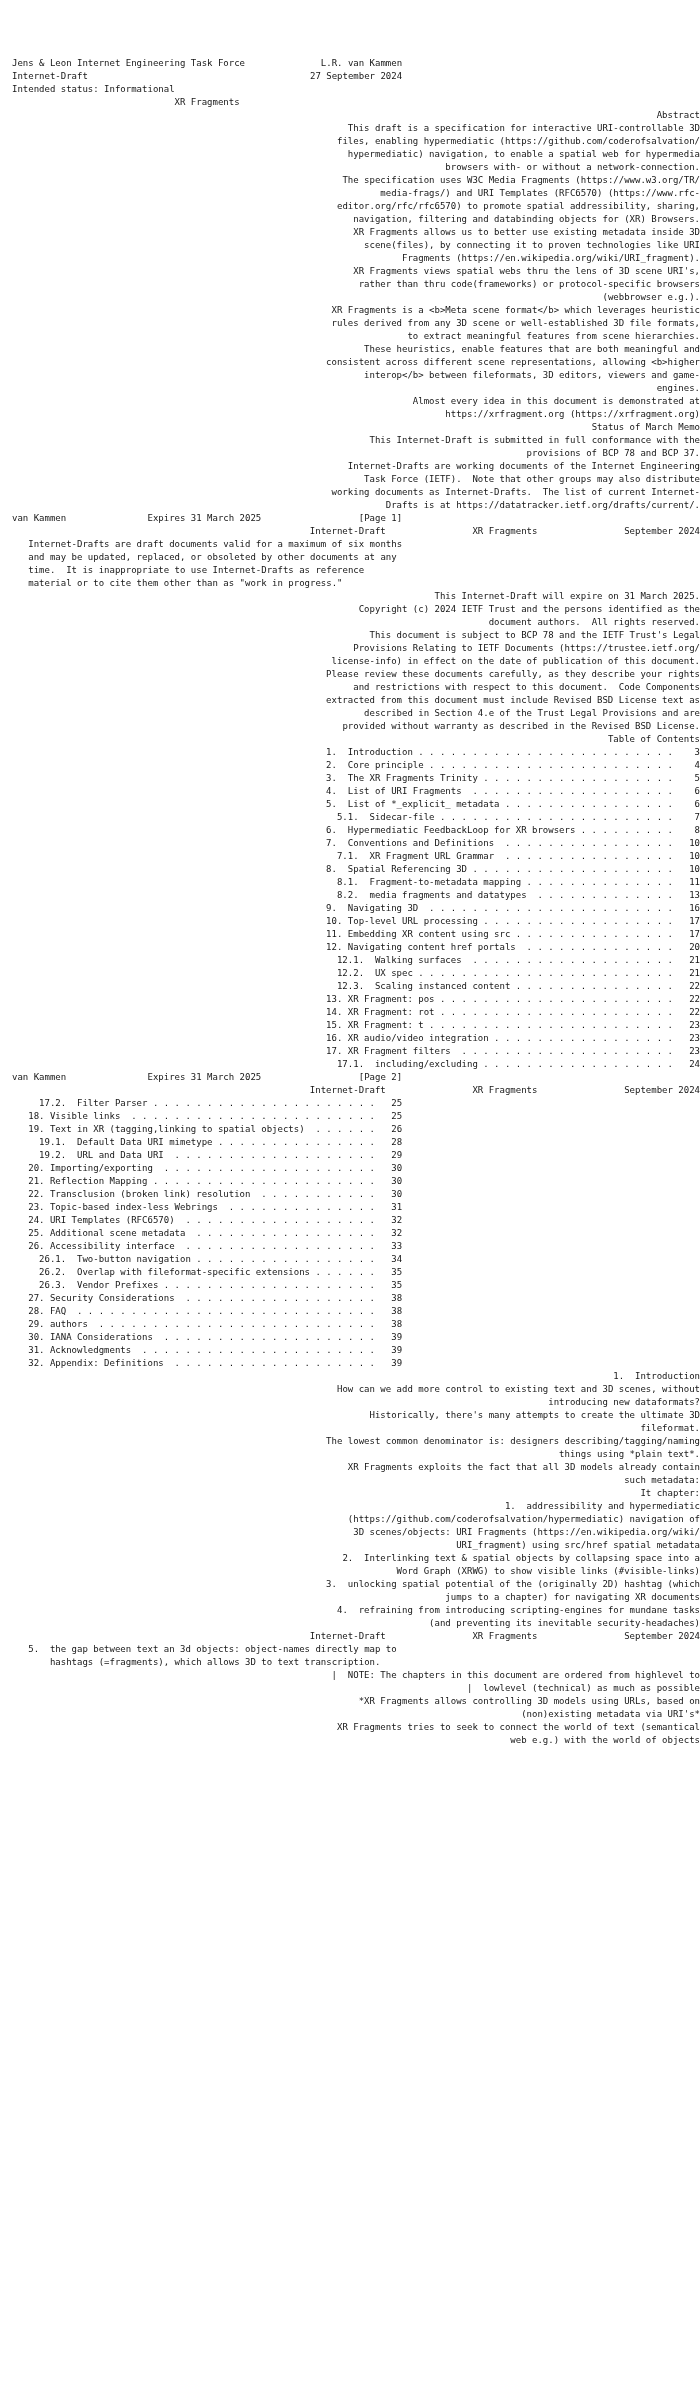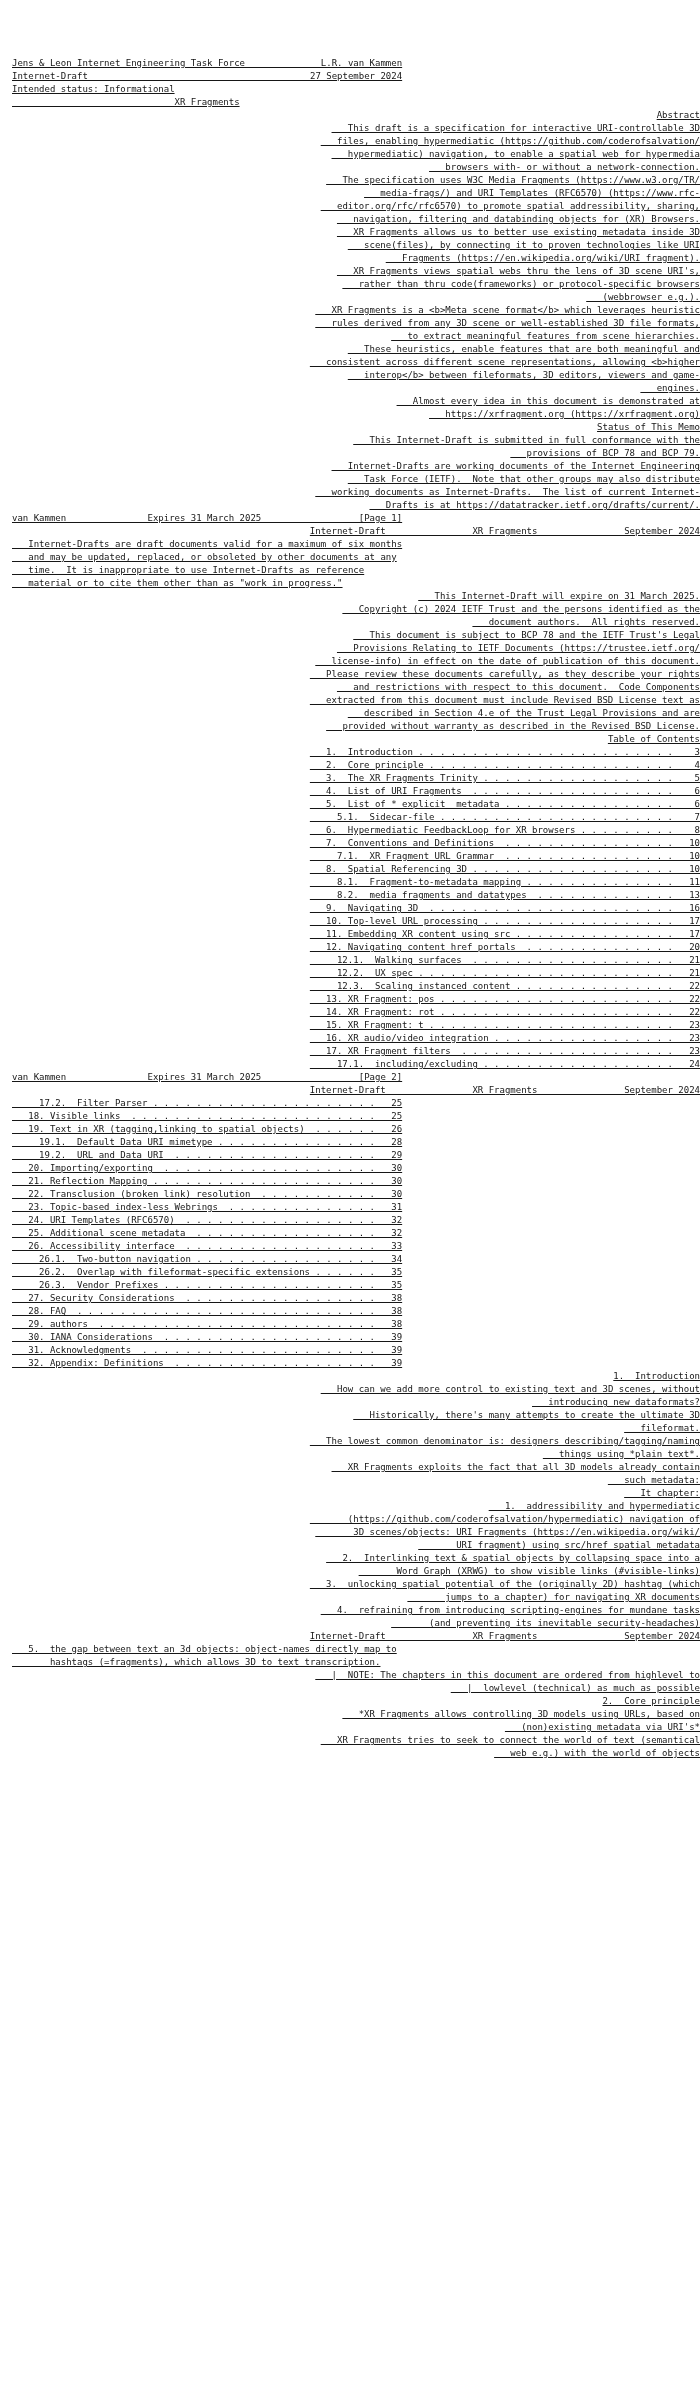--- a/index.html
+++ b/index.html
@@ -11,21 +11,20 @@
     padding: 57px 0 0 12px;
     font-family: "DejaVu Sans Mono", "Liberation Mono", monospace;
     font-size: 9px;
     line-height: 13px;
     color: #161616;
   }
   pre.blk {
     margin: 0; padding: 0;
     font: inherit;
     white-space: pre;
-    text-decoration: underline;
   }
   .mt1 { margin-top: 13px; text-align: right; }
   .mt2 { margin-top: 26px; }
   .mt3 { margin-top: 39px; }
   .mt5 { margin-top: 65px; }
 </style>
 </head>
 <body>
 
 <div class="doc">
@@ -50,23 +49,23 @@
    (webbrowser e.g.).</pre>
   <pre class="blk mt1">   XR Fragments is a &lt;b&gt;Meta scene format&lt;/b&gt; which leverages heuristic
    rules derived from any 3D scene or well-established 3D file formats,
    to extract meaningful features from scene hierarchies.
    These heuristics, enable features that are both meaningful and
    consistent across different scene representations, allowing &lt;b&gt;higher
    interop&lt;/b&gt; between fileformats, 3D editors, viewers and game-
    engines.</pre>
   <pre class="blk mt1">   Almost every idea in this document is demonstrated at
    https://xrfragment.org (https://xrfragment.org)</pre>
-  <pre class="blk mt1">Status of This Memo</pre>
+  <pre class="blk mt1">Status of March Memo</pre>
   <pre class="blk mt1">   This Internet-Draft is submitted in full conformance with the
-   provisions of BCP 78 and BCP 79.</pre>
+   provisions of BCP 78 and BCP 37.</pre>
   <pre class="blk mt1">   Internet-Drafts are working documents of the Internet Engineering
    Task Force (IETF).  Note that other groups may also distribute
    working documents as Internet-Drafts.  The list of current Internet-
    Drafts is at https://datatracker.ietf.org/drafts/current/.</pre>
   <pre class="blk mt5">van Kammen               Expires 31 March 2025                  [Page 1]</pre>
   <pre class="blk mt1">Internet-Draft                XR Fragments                September 2024</pre>
   <pre class="blk mt2">   Internet-Drafts are draft documents valid for a maximum of six months
    and may be updated, replaced, or obsoleted by other documents at any
    time.  It is inappropriate to use Internet-Drafts as reference
    material or to cite them other than as "work in progress."</pre>
@@ -148,18 +147,17 @@
        Word Graph (XRWG) to show visible links (#visible-links)
    3.  unlocking spatial potential of the (originally 2D) hashtag (which
        jumps to a chapter) for navigating XR documents
    4.  refraining from introducing scripting-engines for mundane tasks
        (and preventing its inevitable security-headaches)</pre>
   <pre class="blk mt1">Internet-Draft                XR Fragments                September 2024</pre>
   <pre class="blk mt2">   5.  the gap between text an 3d objects: object-names directly map to
        hashtags (=fragments), which allows 3D to text transcription.</pre>
   <pre class="blk mt1">   |  NOTE: The chapters in this document are ordered from highlevel to
    |  lowlevel (technical) as much as possible</pre>
-  <pre class="blk mt1">2.  Core principle</pre>
   <pre class="blk mt1">   *XR Fragments allows controlling 3D models using URLs, based on
    (non)existing metadata via URI's*</pre>
   <pre class="blk mt1">   XR Fragments tries to seek to connect the world of text (semantical
    web e.g.) with the world of objects</pre>
 </div>
 
 </body></html>

